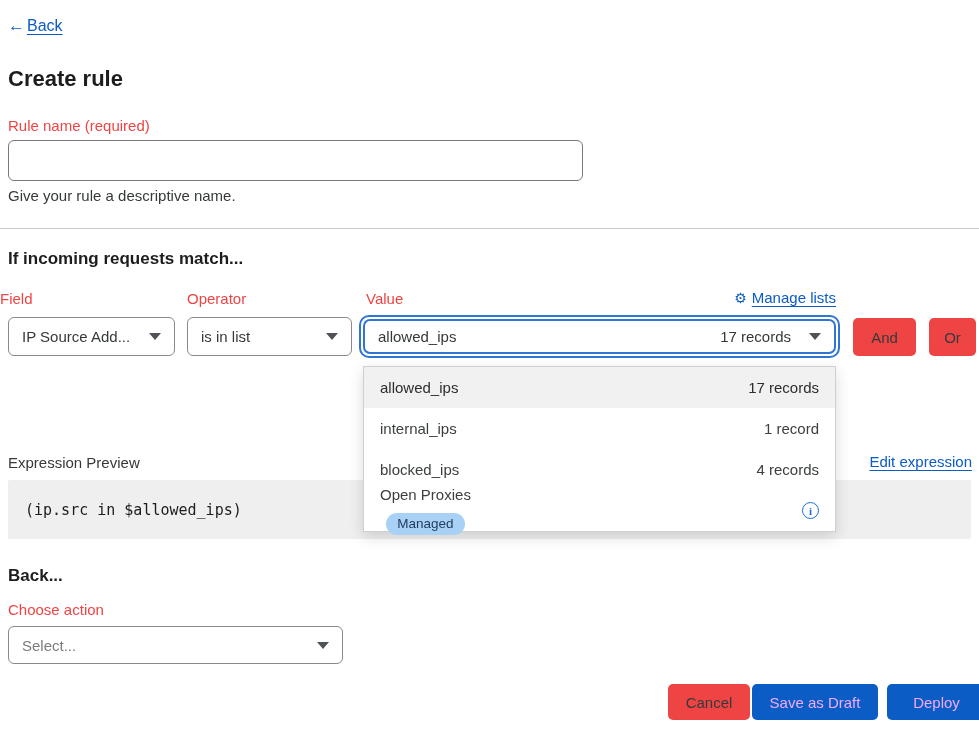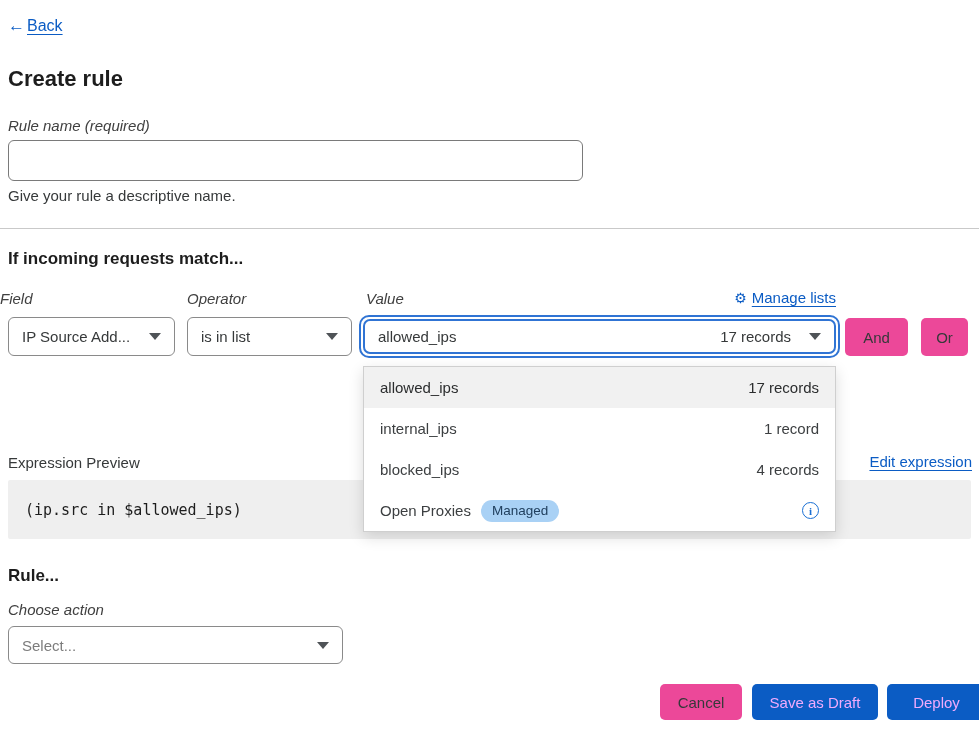--- a/index.html
+++ b/index.html
@@ -13,21 +13,21 @@
 
   
   .back-link { position: absolute; left: 8px; top: 16px; font-size: 16px; display: flex; align-items: center; gap: 2px; }
   .back-arrow { font-size: 17px; text-decoration: none; }
   .title-row { position: absolute; left: 8px; top: 66px; display: flex; align-items: center; gap: 14px; }
   .page-title { font-size: 22px; font-weight: 700; color: #1d1d1d; }
   .about-badge { background: #efeefb; color: #44409c; font-size: 15px; padding: 5px 14px 6px 10px; border-radius: 14px; display: inline-flex; align-items: center; gap: 8px; cursor: pointer; }
   .book-icon svg { display: block; }
 
   
-  .field-label { font-size: 15px; color: #404040; font-style: italic; }
+  .field-label { font-size: 15px; color: #ef4444; }
   .rule-name-label { position: absolute; left: 8px; top: 117px; }
   .rule-name-input { position: absolute; left: 8px; top: 140px; width: 575px; height: 41px; border: 1px solid #7a7a7a; border-radius: 6px; font-size: 15px; padding: 0 12px; outline: none; }
   .rule-name-helper { position: absolute; left: 8px; top: 187px; font-size: 15px; color: #36393a; }
 
   .divider { position: absolute; left: 0; top: 228px; width: 979px; height: 0; border-top: 1px solid #c9c9c9; }
 
   
   .match-heading { position: absolute; left: 8px; top: 249px; font-size: 17px; font-weight: 700; color: #1d1d1d; }
   .col-label-field { position: absolute; left: 0; top: 290px; }
   .col-label-operator { position: absolute; left: 187px; top: 290px; }
@@ -38,30 +38,30 @@
   .select-box { position: absolute; height: 39px; border: 1px solid #8a8a8a; border-radius: 6px; background: #fff; display: flex; align-items: center; justify-content: space-between; padding: 18px 13px; font-size: 15px; cursor: pointer; }
   .select-field { left: 8px; top: 317px; width: 167px; }
   .select-operator { left: 187px; top: 317px; width: 165px; }
   .chev { width: 0; height: 0; border-left: 6px solid transparent; border-right: 6px solid transparent; border-top: 7px solid #4f5357; flex: none; margin-left: 8px; }
 
   .value-combo { position: absolute; left: 359px; top: 315px; width: 481px; height: 43px; border: 2px solid #3074d4; border-radius: 10px; background: #fff; padding: 2px; cursor: pointer; }
   .value-combo-inner { width: 100%; height: 100%; border: 2px solid #3074d4; border-radius: 7px; display: flex; align-items: center; justify-content: space-between; padding: 0 13px; font-size: 15px; }
   .value-combo-right { display: flex; align-items: center; gap: 10px; }
 
   .btn { border: none; border-radius: 5px; font-size: 15px; cursor: pointer; font-family: inherit; }
-  .btn-gray { background: #ec4899; color: #36393a; }
+  .btn-gray { background: #ef4444; color: #36393a; margin-left: 8px; }
   .btn-blue { background: #0b5cc4; color: #f0abfc; }
   .and-btn { position: absolute; left: 845px; top: 318px; width: 63px; height: 38px; }
   .or-btn  { position: absolute; left: 921px; top: 318px; width: 47px; height: 38px; }
 
   
   .dropdown { position: absolute; left: 363px; top: 366px; width: 473px; background: #fff; border: 1px solid #cfcfcf; box-shadow: 0 5px 14px rgba(0,0,0,.14); z-index: 10; }
   .dd-row { height: 41px; display: flex; align-items: center; justify-content: space-between; padding: 0 16px; font-size: 15px; color: #3c3f41; cursor: pointer; }
   .dd-row.highlighted { background: #f1f1f1; color: #2b2d2e; }
-  .dd-left { display: flex; align-items: center; gap: 10px; }
+  .dd-left { display: flex; align-items: center; gap: 10px; flex-direction: column; }
   .managed-badge { background: #a9d1f5; color: #21405f; font-size: 13.5px; padding: 3px 11px 4px; border-radius: 11px; }
   .info-icon { width: 17px; height: 17px; border: 1.5px solid #1a6fd4; border-radius: 50%; color: #1a6fd4; font-size: 11px; font-weight: 700; display: flex; align-items: center; justify-content: center; font-family: "Liberation Serif", serif; cursor: pointer; }
 
   
   .expr-label { position: absolute; left: 8px; top: 454px; font-size: 15px; }
   .edit-expression { position: absolute; right: 7px; top: 453px; font-size: 15px; }
   .expr-box { position: absolute; left: 8px; top: 480px; width: 963px; height: 59px; background: #efefef; border-radius: 2px; display: flex; align-items: center; padding: 0 17px; }
   .expr-code { font-family: "DejaVu Sans Mono", "Liberation Mono", monospace; font-size: 15px; color: #1d1d1d; }
 
   
@@ -150,21 +150,21 @@
       <span class="info-icon">i</span>
     </div>
   </div>
 
   <div class="expr-label">Expression Preview</div>
   <a class="link underline edit-expression">Edit expression</a>
   <div class="expr-box">
     <span class="expr-code">(ip.src in $allowed_ips)</span>
   </div>
 
-  <div class="then-heading">Rule...</div>
+  <div class="then-heading">Back...</div>
   <div class="field-label choose-action-label">Choose action</div>
   <div class="select-box select-action">
     <span class="placeholder-text">Select...</span>
     <span class="chev"></span>
   </div>
 
   <button class="btn btn-gray cancel-btn">Cancel</button>
   <button class="btn btn-blue save-draft-btn">Save as Draft</button>
   <button class="btn btn-blue deploy-btn">Deploy</button>
 

